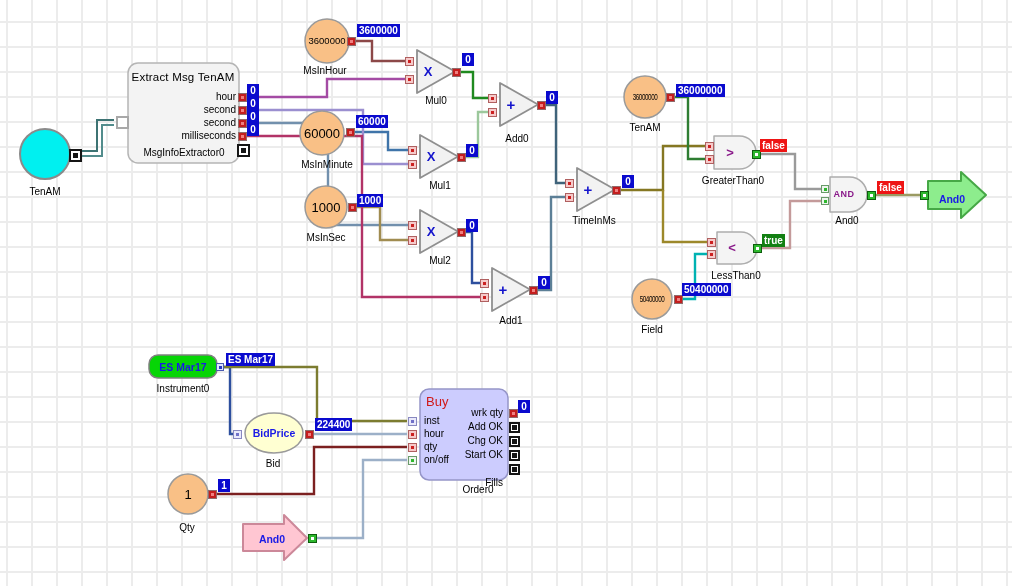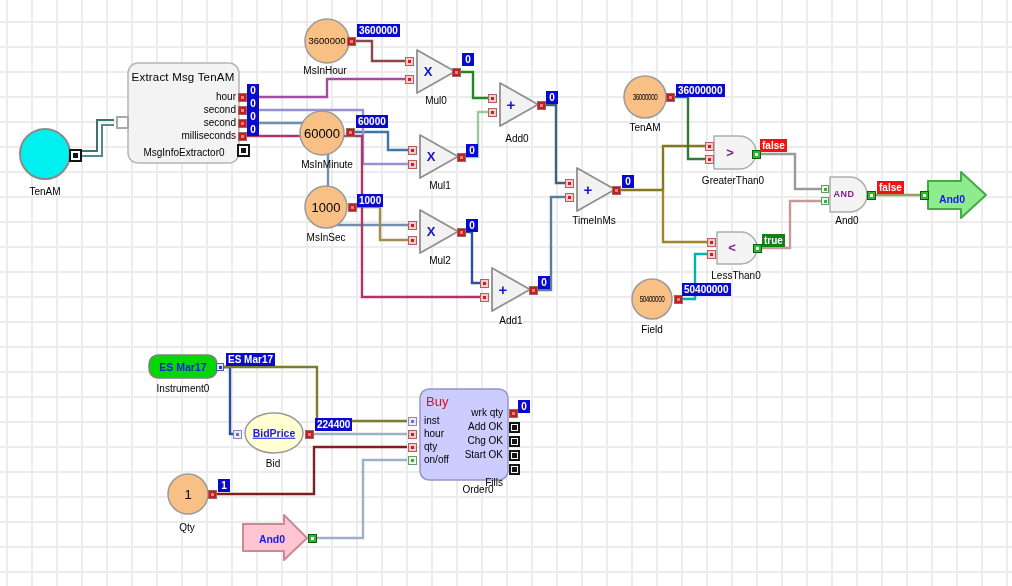--- a/index.html
+++ b/index.html
@@ -128,21 +128,21 @@
     <div class="t anchor-c caption" style="left: 652px; top: 330px;">Field</div>
     <div class="t anchor-c sym-gate" style="left: 730px; top: 152px;">&gt;</div>
     <div class="t anchor-c caption" style="left: 733px; top: 181px;">GreaterThan0</div>
     <div class="t anchor-c sym-gate" style="left: 732px; top: 247px;">&lt;</div>
     <div class="t anchor-c caption" style="left: 736px; top: 276px;">LessThan0</div>
     <div class="t anchor-c sym-and" style="left: 844px; top: 194px;">AND</div>
     <div class="t anchor-c caption" style="left: 847px; top: 221px;">And0</div>
     <div class="t anchor-c node-blue" style="left: 952px; top: 199px;">And0</div>
     <div class="t anchor-c node-blue" style="left: 183px; top: 367px;">ES Mar17</div>
     <div class="t anchor-c caption" style="left: 183px; top: 389px;">Instrument0</div>
-    <div class="t anchor-c node-blue" style="left: 274px; top: 433px; text-decoration: underline;">BidPrice</div>
+    <div class="t anchor-c node-blue" style="left: 274px; top: 433px;">BidPrice</div>
     <div class="t anchor-c caption" style="left: 273px; top: 464px;">Bid</div>
     <div class="t anchor-c circle-lg" style="left: 188px; top: 494px;">1</div>
     <div class="t anchor-c caption" style="left: 187px; top: 528px;">Qty</div>
     <div class="t anchor-c node-blue" style="left: 272px; top: 539px;">And0</div>
     <div class="t anchor-l buy" style="left: 426px; top: 401px;">Buy</div>
     <div class="t anchor-l portlabel" style="left: 424px; top: 421px;">inst</div>
     <div class="t anchor-l portlabel" style="left: 424px; top: 434px;">hour</div>
     <div class="t anchor-l portlabel" style="left: 424px; top: 447px;">qty</div>
     <div class="t anchor-l portlabel" style="left: 424px; top: 460px;">on/off</div>
     <div class="t anchor-r portlabel" style="left: 503px; top: 413px;">wrk qty</div>

